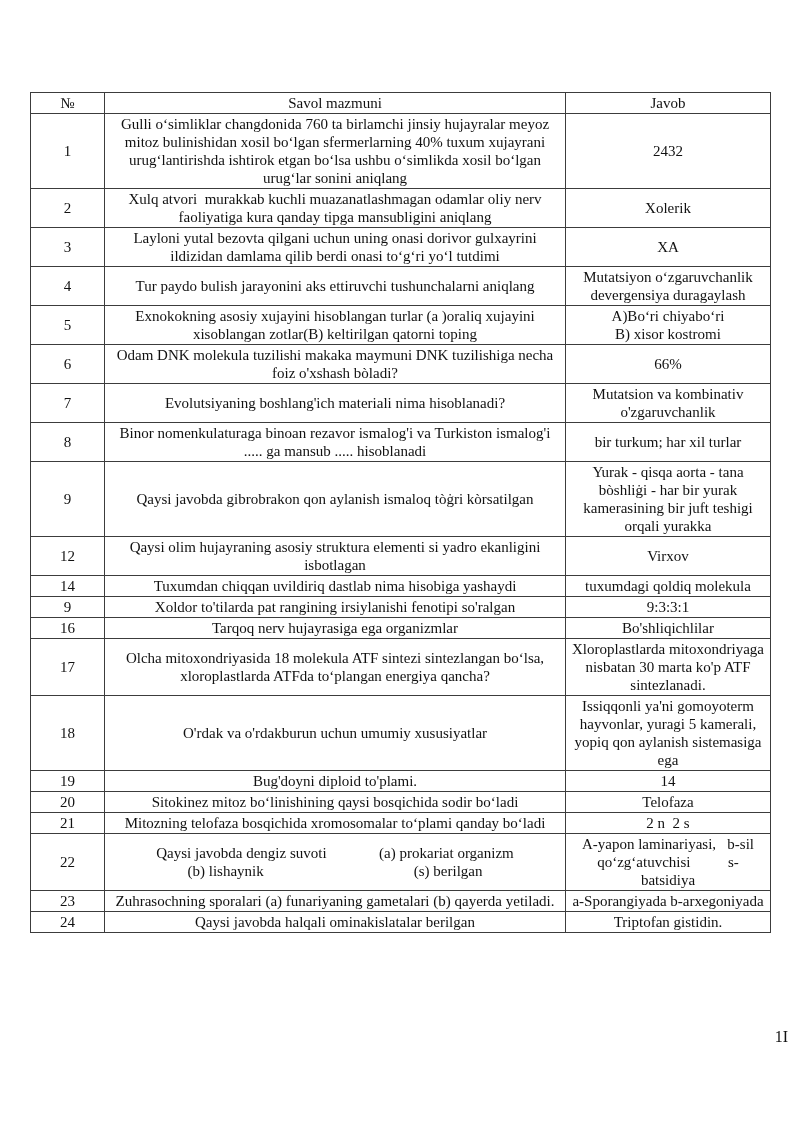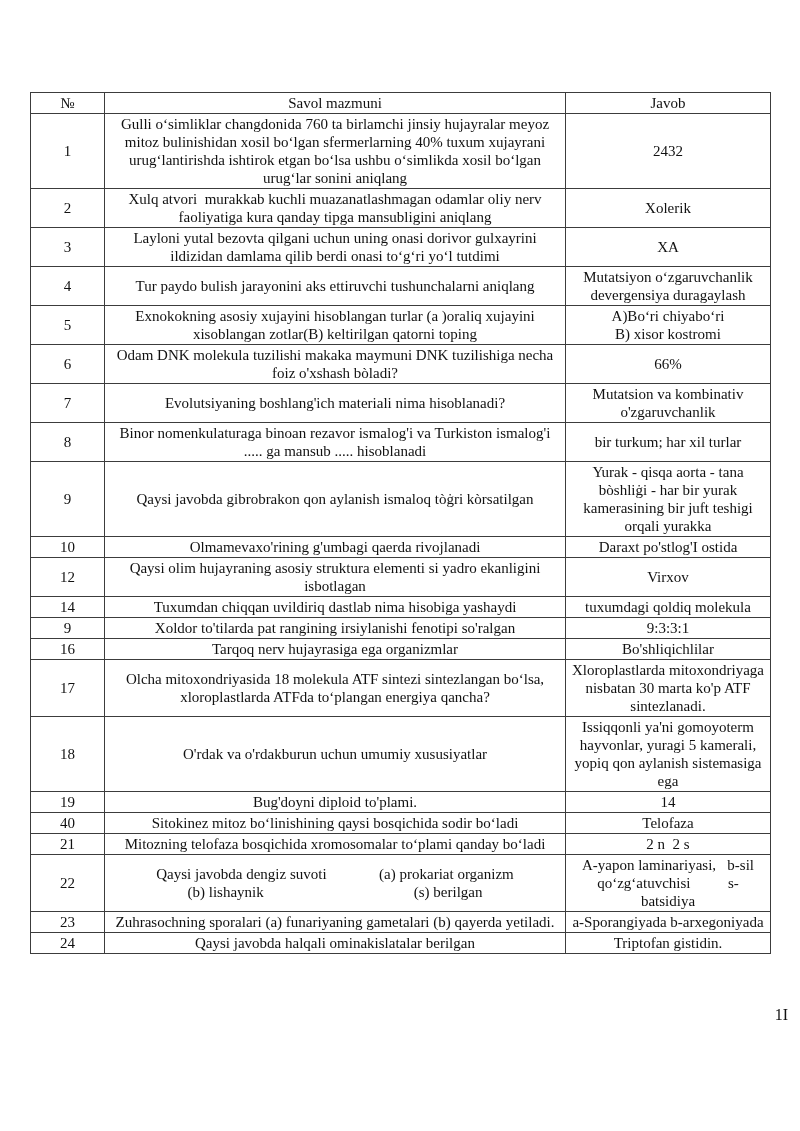--- a/index.html
+++ b/index.html
@@ -35,21 +35,21 @@
     word-wrap: break-word;
   }
   .qa-table { border: 1px solid #3c3c3c; }
   .qa-table thead th { height: 18px; }
   col.col-num { width: 74px; }
   col.col-question { width: 461px; }
   col.col-answer { width: 205px; }
   .page-number {
     position: absolute;
     right: 12px;
-    top: 1006px;
+    top: 1028px;
     font-size: 16px;
     line-height: 18px;
   }
 </style>
 </head>
 <body>
 
 <table class="qa-table">
   <colgroup>
     <col class="col-num">
@@ -104,25 +104,20 @@
     <td>8</td>
     <td>Binor nomenkulaturaga binoan rezavor ismalog'i va Turkiston ismalog'i ..... ga mansub ..... hisoblanadi</td>
     <td>bir turkum; har xil turlar</td>
   </tr>
       <tr>
     <td>9</td>
     <td>Qaysi javobda gibrobrakon qon aylanish ismaloq tòġri kòrsatilgan</td>
     <td>Yurak - qisqa aorta - tana bòshliġi - har bir yurak kamerasining bir juft teshigi orqali yurakka</td>
   </tr>
       <tr>
-    <td>10</td>
-    <td>Olmamevaxo'rining g'umbagi qaerda rivojlanadi</td>
-    <td>Daraxt po'stlog'I ostida</td>
-  </tr>
-      <tr>
     <td>12</td>
     <td>Qaysi olim hujayraning asosiy struktura elementi si yadro ekanligini isbotlagan</td>
     <td>Virxov</td>
   </tr>
       <tr>
     <td>14</td>
     <td>Tuxumdan chiqqan uvildiriq dastlab nima hisobiga yashaydi</td>
     <td>tuxumdagi qoldiq molekula</td>
   </tr>
       <tr>
@@ -144,21 +139,21 @@
     <td>18</td>
     <td>O'rdak va o'rdakburun uchun umumiy xususiyatlar</td>
     <td>Issiqqonli ya'ni gomoyoterm hayvonlar, yuragi 5 kamerali, yopiq qon aylanish sistemasiga ega</td>
   </tr>
       <tr>
     <td>19</td>
     <td>Bug'doyni diploid to'plami.</td>
     <td>14</td>
   </tr>
       <tr>
-    <td>40</td>
+    <td>20</td>
     <td>Sitokinez mitoz bo‘linishining qaysi bosqichida sodir bo‘ladi</td>
     <td>Telofaza</td>
   </tr>
       <tr>
     <td>21</td>
     <td>Mitozning telofaza bosqichida xromosomalar to‘plami qanday bo‘ladi</td>
     <td>2 n  2 s</td>
   </tr>
       <tr>
     <td>22</td>

